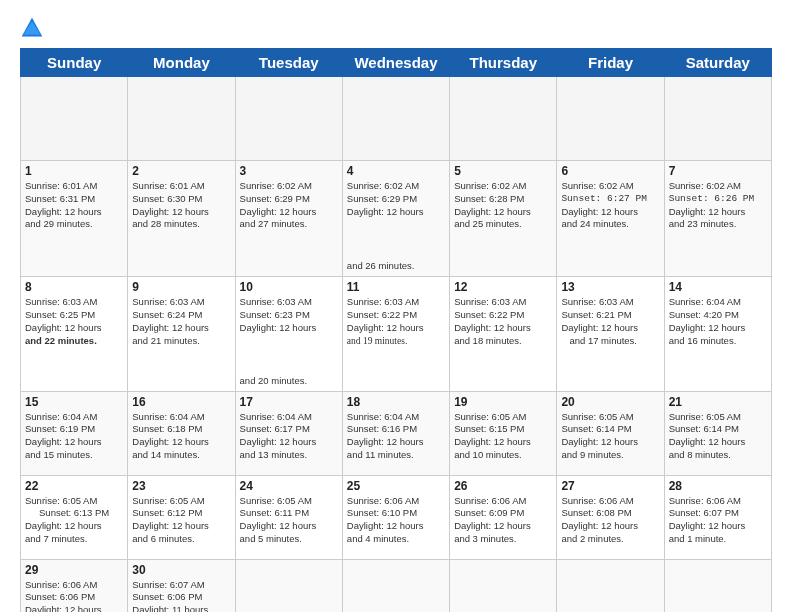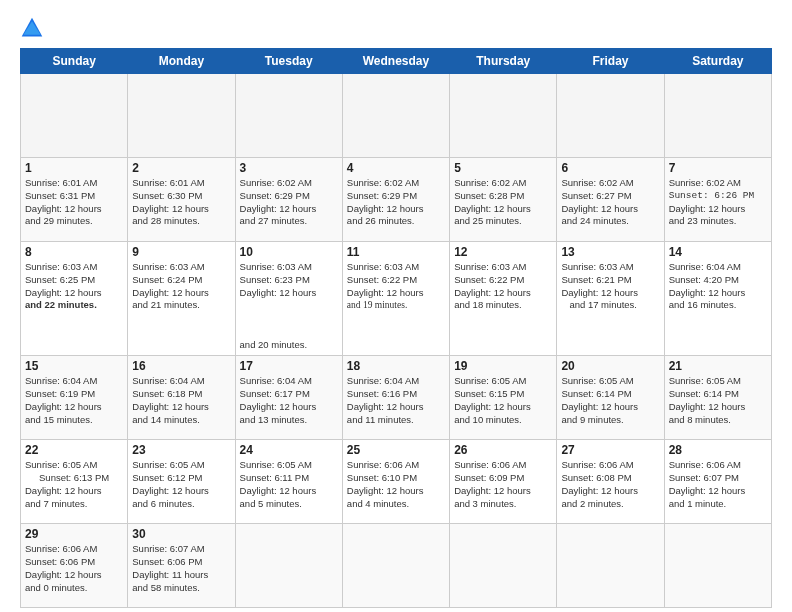--- a/index.html
+++ b/index.html
@@ -55,21 +55,21 @@
     .calendar {
       flex: 1;
       border: 1px solid #ccc;
       border-collapse: collapse;
       width: 100%;
       table-layout: fixed;
     }
     .calendar thead tr th {
       background-color: #1a5fac;
       color: #fff;
-      font-size: 12px;
+      font-size: 15px;
       font-weight: bold;
       padding: 5px 4px;
       border: 1px solid #1a5fac;
       text-align: center;
     }
     .calendar tbody tr td {
       border: 1px solid #ccc;
       vertical-align: top;
       padding: 3px 4px;
       font-size: 9.5px;
@@ -153,33 +153,33 @@
             <span style="display: block; line-height: 1.35;">Sunrise: 6:02 AM</span>
             <span style="display: block; line-height: 1.35;">Sunset: 6:29 PM</span>
             <span style="display: block; line-height: 1.35;">Daylight: 12 hours</span>
             <span style="display: block; line-height: 1.35;">and 27 minutes.</span>
           </td>
           <td>
             <span class="day-num">4</span>
             <span style="display: block; line-height: 1.35;">Sunrise: 6:02 AM</span>
             <span style="display: block; line-height: 1.35;">Sunset: 6:29 PM</span>
             <span style="display: block; line-height: 1.35;">Daylight: 12 hours</span>
-            <span style="display: block; line-height: 1.35;">and 26 minutes.</span>
+            <span style="display: block; line-height: 1.35; margin-top: 42px;">and 26 minutes.</span>
           </td>
           <td>
             <span class="day-num">5</span>
             <span style="display: block; line-height: 1.35;">Sunrise: 6:02 AM</span>
             <span style="display: block; line-height: 1.35;">Sunset: 6:28 PM</span>
             <span style="display: block; line-height: 1.35;">Daylight: 12 hours</span>
             <span style="display: block; line-height: 1.35;">and 25 minutes.</span>
           </td>
           <td>
             <span class="day-num">6</span>
             <span style="display: block; line-height: 1.35;">Sunrise: 6:02 AM</span>
-            <span style="display: block; line-height: 1.35;">Sunset: 6:27 PM</span>
+            <span style="display: block; line-height: 1.35; font-family: Liberation Mono, monospace;">Sunset: 6:27 PM</span>
             <span style="display: block; line-height: 1.35;">Daylight: 12 hours</span>
             <span style="display: block; line-height: 1.35;">and 24 minutes.</span>
           </td>
           <td>
             <span class="day-num">7</span>
             <span style="display: block; line-height: 1.35;">Sunrise: 6:02 AM</span>
             <span style="display: block; line-height: 1.35; font-family: Liberation Mono, monospace;">Sunset: 6:26 PM</span>
             <span style="display: block; line-height: 1.35;">Daylight: 12 hours</span>
             <span style="display: block; line-height: 1.35;">and 23 minutes.</span>
           </td>

